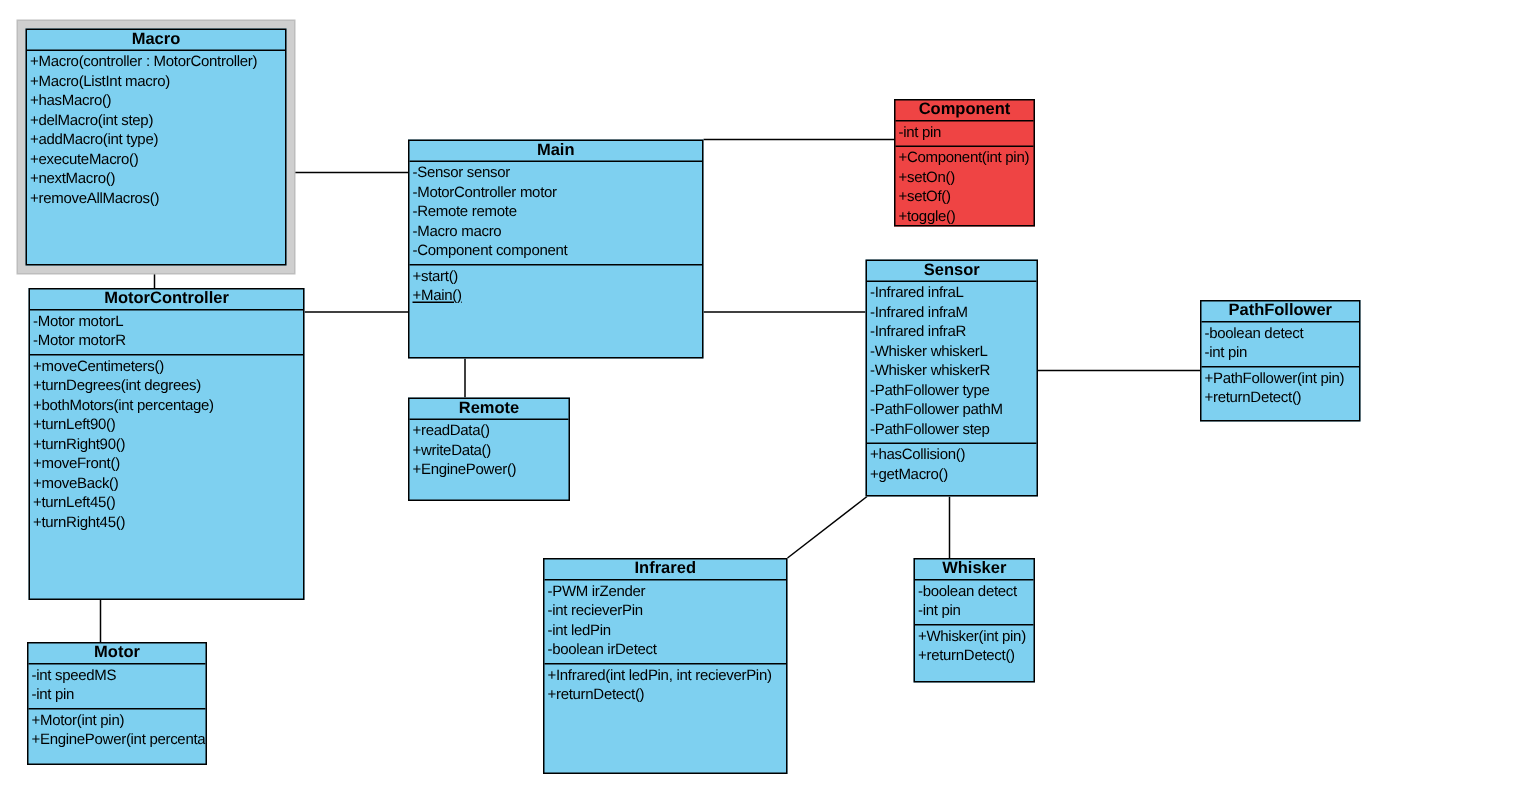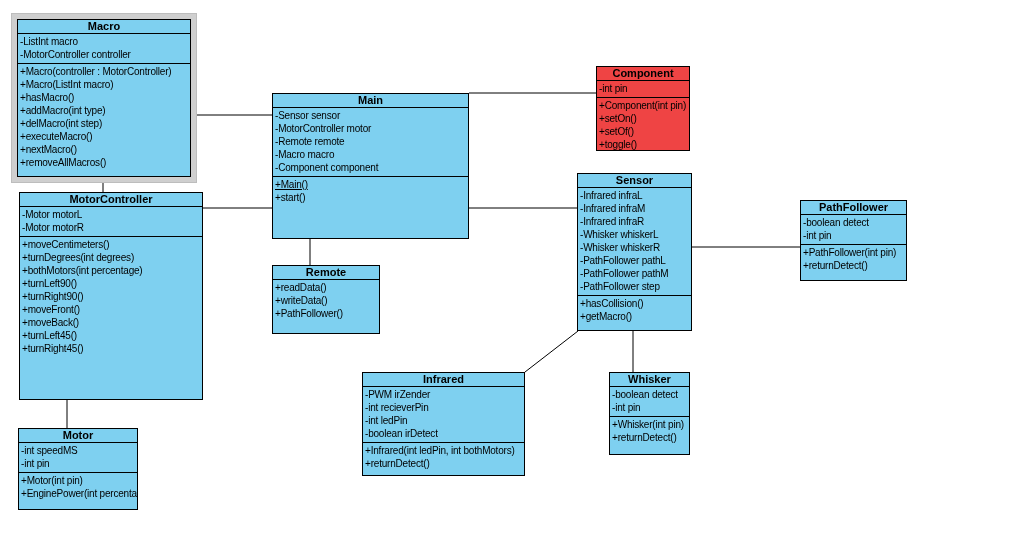--- a/index.html
+++ b/index.html
@@ -41,30 +41,26 @@
       <line x1="310" y1="239" x2="310" y2="265" stroke="#000000"></line>
       <line x1="469" y1="93" x2="596" y2="93" stroke="#000000"></line>
       <line x1="469" y1="208" x2="577" y2="208" stroke="#000000"></line>
       <line x1="676" y1="247" x2="800" y2="247" stroke="#000000"></line>
       <line x1="578" y1="331" x2="525" y2="372" stroke="#000000"></line>
       <line x1="633" y1="331" x2="633" y2="372" stroke="#000000"></line>
     </svg>
 
 <div class="uml-class selected" style="left: 17px; top: 19px; width: 174px; height: 158px; background: rgb(126, 208, 240); border-color: rgb(0, 0, 0);">
       <div class="uml-title">Macro</div>
-      <div class="uml-attrs">
-        <div class="uml-row">-ListInt macro</div>
-        <div class="uml-row">-MotorController controller</div>
-      </div>
       <div class="uml-methods">
         <div class="uml-row">+Macro(controller : MotorController)</div>
         <div class="uml-row">+Macro(ListInt macro)</div>
         <div class="uml-row">+hasMacro()</div>
+        <div class="uml-row">+delMacro(int step)</div>
         <div class="uml-row">+addMacro(int type)</div>
-        <div class="uml-row">+delMacro(int step)</div>
         <div class="uml-row">+executeMacro()</div>
         <div class="uml-row">+nextMacro()</div>
         <div class="uml-row">+removeAllMacros()</div>
       </div>
     </div>
     <div class="uml-class" style="left: 19px; top: 192px; width: 184px; height: 208px; background: rgb(126, 208, 240); border-color: rgb(0, 0, 0);">
       <div class="uml-title">MotorController</div>
       <div class="uml-attrs">
         <div class="uml-row">-Motor motorL</div>
         <div class="uml-row">-Motor motorR</div>
@@ -95,30 +91,30 @@
     <div class="uml-class" style="left: 272px; top: 93px; width: 197px; height: 146px; background: rgb(126, 208, 240); border-color: rgb(0, 0, 0);">
       <div class="uml-title">Main</div>
       <div class="uml-attrs">
         <div class="uml-row">-Sensor sensor</div>
         <div class="uml-row">-MotorController motor</div>
         <div class="uml-row">-Remote remote</div>
         <div class="uml-row">-Macro macro</div>
         <div class="uml-row">-Component component</div>
       </div>
       <div class="uml-methods">
+        <div class="uml-row">+start()</div>
         <div class="uml-row static">+Main()</div>
-        <div class="uml-row">+start()</div>
       </div>
     </div>
     <div class="uml-class" style="left: 272px; top: 265px; width: 108px; height: 69px; background: rgb(126, 208, 240); border-color: rgb(0, 0, 0);">
       <div class="uml-title">Remote</div>
       <div class="uml-methods">
         <div class="uml-row">+readData()</div>
         <div class="uml-row">+writeData()</div>
-        <div class="uml-row">+PathFollower()</div>
+        <div class="uml-row">+EnginePower()</div>
       </div>
     </div>
     <div class="uml-class" style="left: 596px; top: 66px; width: 94px; height: 85px; background: #ef4444; border-color: rgb(0, 0, 0);">
       <div class="uml-title">Component</div>
       <div class="uml-attrs">
         <div class="uml-row">-int pin</div>
       </div>
       <div class="uml-methods">
         <div class="uml-row">+Component(int pin)</div>
         <div class="uml-row">+setOn()</div>
@@ -127,50 +123,50 @@
       </div>
     </div>
     <div class="uml-class" style="left: 577px; top: 173px; width: 115px; height: 158px; background: rgb(126, 208, 240); border-color: rgb(0, 0, 0);">
       <div class="uml-title">Sensor</div>
       <div class="uml-attrs">
         <div class="uml-row">-Infrared infraL</div>
         <div class="uml-row">-Infrared infraM</div>
         <div class="uml-row">-Infrared infraR</div>
         <div class="uml-row">-Whisker whiskerL</div>
         <div class="uml-row">-Whisker whiskerR</div>
-        <div class="uml-row">-PathFollower pathL</div>
+        <div class="uml-row">-PathFollower type</div>
         <div class="uml-row">-PathFollower pathM</div>
         <div class="uml-row">-PathFollower step</div>
       </div>
       <div class="uml-methods">
         <div class="uml-row">+hasCollision()</div>
         <div class="uml-row">+getMacro()</div>
       </div>
     </div>
     <div class="uml-class" style="left: 800px; top: 200px; width: 107px; height: 81px; background: rgb(126, 208, 240); border-color: rgb(0, 0, 0);">
       <div class="uml-title">PathFollower</div>
       <div class="uml-attrs">
         <div class="uml-row">-boolean detect</div>
         <div class="uml-row">-int pin</div>
       </div>
       <div class="uml-methods">
         <div class="uml-row">+PathFollower(int pin)</div>
         <div class="uml-row">+returnDetect()</div>
       </div>
     </div>
-    <div class="uml-class" style="left: 362px; top: 372px; width: 163px; height: 104px; background: rgb(126, 208, 240); border-color: rgb(0, 0, 0);">
+    <div class="uml-class" style="left: 362px; top: 372px; width: 163px; height: 144px; background: rgb(126, 208, 240); border-color: rgb(0, 0, 0);">
       <div class="uml-title">Infrared</div>
       <div class="uml-attrs">
         <div class="uml-row">-PWM irZender</div>
         <div class="uml-row">-int recieverPin</div>
         <div class="uml-row">-int ledPin</div>
         <div class="uml-row">-boolean irDetect</div>
       </div>
       <div class="uml-methods">
-        <div class="uml-row">+Infrared(int ledPin, int bothMotors)</div>
+        <div class="uml-row">+Infrared(int ledPin, int recieverPin)</div>
         <div class="uml-row">+returnDetect()</div>
       </div>
     </div>
     <div class="uml-class" style="left: 609px; top: 372px; width: 81px; height: 83px; background: rgb(126, 208, 240); border-color: rgb(0, 0, 0);">
       <div class="uml-title">Whisker</div>
       <div class="uml-attrs">
         <div class="uml-row">-boolean detect</div>
         <div class="uml-row">-int pin</div>
       </div>
       <div class="uml-methods">

